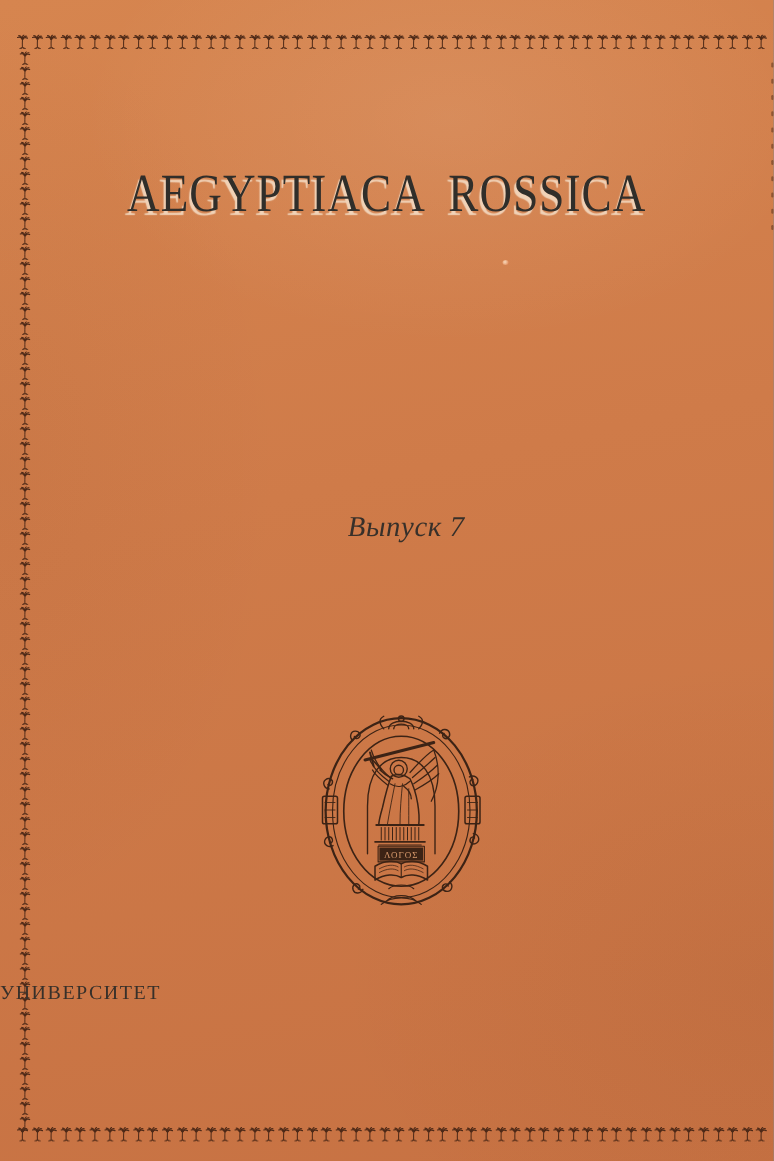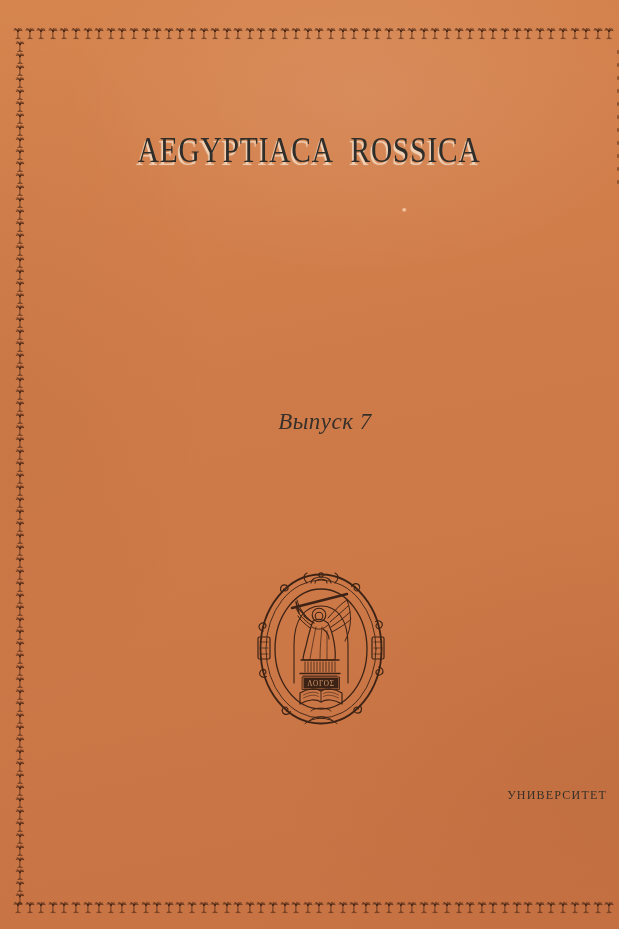--- a/index.html
+++ b/index.html
@@ -22,36 +22,36 @@
   .border-row.top{top:27px;}
   .border-row.bottom{top:901px;}
   .border-col{position:absolute; left:15px; top:41px; display:flex; flex-direction:column; gap:1px;}
   .palm-h{width:10px; height:13px; color:var(--ornament);}
   .palm-v{width:10px; height:11px; color:var(--ornament);}
   .edge-marks{position:absolute; right:0; top:50px; display:flex; flex-direction:column; gap:9px; opacity:.5;}
   .edge-mark{width:2.5px; height:4px; background:var(--ornament); border-radius:1px;}
   
   .title{
     position:absolute; left:0; right:0; top:131px; text-align:center;
-    font-size:35px; color:var(--title); letter-spacing:1px; word-spacing:12px;
+    font-size:43px; color:var(--title); letter-spacing:1px; word-spacing:12px;
     text-shadow:-2px 3px 1px var(--title-shadow);
     white-space:nowrap;
   }
   .title>span{display:inline-block; transform:scaleX(0.84);}
   
   .issue{
     position:absolute; left:0; right:17px; top:409px; text-align:center;
     font-style:italic; font-size:23px; color:var(--body); letter-spacing:0.5px;padding-left:48px;
   }
   
   .emblem{position:absolute; left:257px; top:571px; width:128px; height:156px; overflow:visible;}
   
   .publisher{
-    position:absolute; left:0; right:12px; top:783px; text-align:right;
-    font-size:12px; line-height:24px; color:var(--body); letter-spacing:1.2px;
+    position:absolute; left:0; right:0; top:783px; text-align:left;
+    font-size:16px; line-height:24px; color:var(--body); letter-spacing:1.2px;
   }
   .speck{
     position:absolute; left:402px; top:208px; width:5px; height:4px; border-radius:50%;
     background:radial-gradient(circle at 40% 40%, #f6d9bd 0%, #e8a376 55%, rgba(210,90,55,0.55) 100%);
   }
   svg text{font-family:"Liberation Serif", serif;}
 </style>
 </head>
 <body>
 

